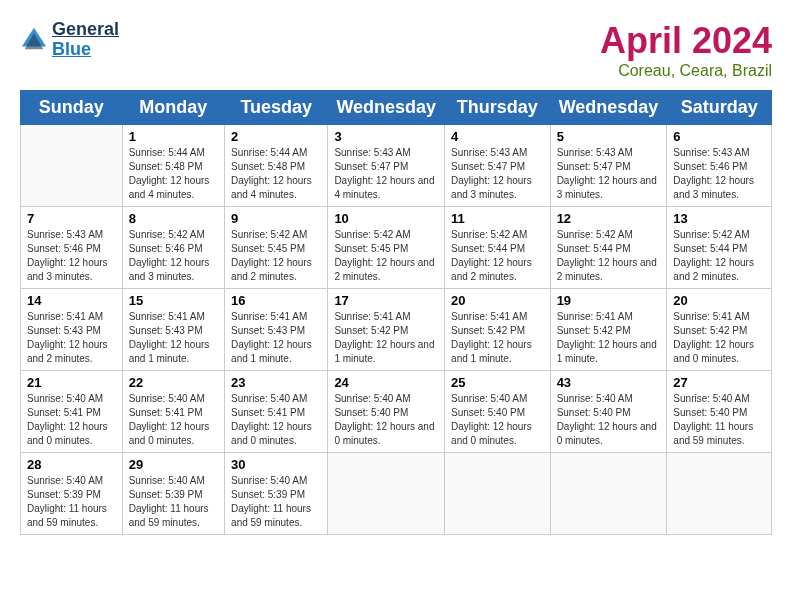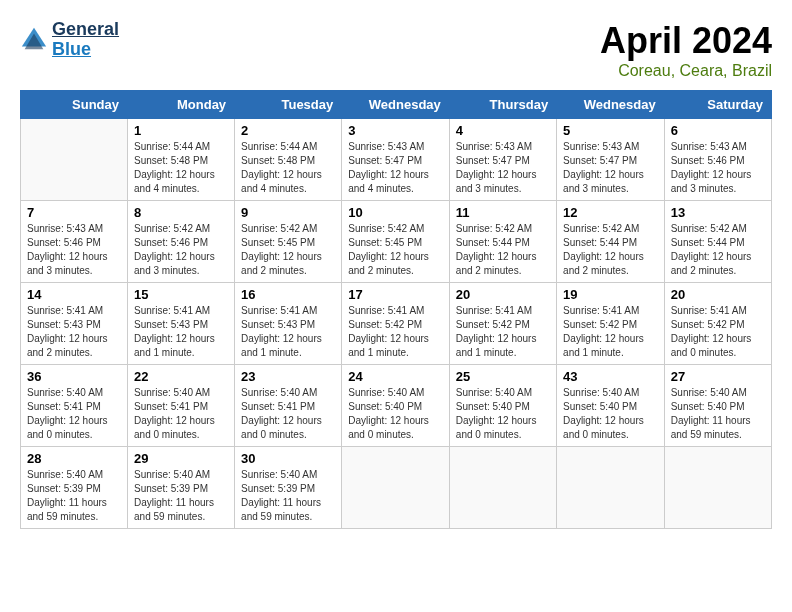--- a/index.html
+++ b/index.html
@@ -34,38 +34,38 @@
     .logo-icon {
       width: 28px;
       height: 28px;
     }
     .title-block {
       text-align: right;
     }
     .month-title {
       font-size: 36px;
       font-weight: bold;
-      color: #000000;
+      color: #be185d;
     }
     .location {
       font-size: 16px;
       color: #4d7c0f;
     }
     table {
       width: 100%;
       border-collapse: collapse;
       font-size: 11px;
     }
     .day-header {
       background-color: #2a6db5;
       color: #fff;
       font-weight: bold;
-      font-size: 13px;
+      font-size: 18px;
       padding: 6px 8px;
-      text-align: right;
+      text-align: center;
       border: 1px solid #2a6db5;
     }
     td {
       border: 1px solid #ccc;
       vertical-align: top;
       padding: 4px 6px;
       width: 108px;
       min-height: 70px;
     }
     .day-num {
@@ -202,21 +202,21 @@
           <span class="day-num">19</span>
           <div class="day-info">Sunrise: 5:41 AM<br>Sunset: 5:42 PM<br>Daylight: 12 hours and 1 minute.</div>
         </td>
         <td>
           <span class="day-num">20</span>
           <div class="day-info">Sunrise: 5:41 AM<br>Sunset: 5:42 PM<br>Daylight: 12 hours and 0 minutes.</div>
         </td>
       </tr>
       <tr>
         <td>
-          <span class="day-num">36</span>
+          <span class="day-num">21</span>
           <div class="day-info">Sunrise: 5:40 AM<br>Sunset: 5:41 PM<br>Daylight: 12 hours and 0 minutes.</div>
         </td>
         <td>
           <span class="day-num">22</span>
           <div class="day-info">Sunrise: 5:40 AM<br>Sunset: 5:41 PM<br>Daylight: 12 hours and 0 minutes.</div>
         </td>
         <td>
           <span class="day-num">23</span>
           <div class="day-info">Sunrise: 5:40 AM<br>Sunset: 5:41 PM<br>Daylight: 12 hours and 0 minutes.</div>
         </td>

